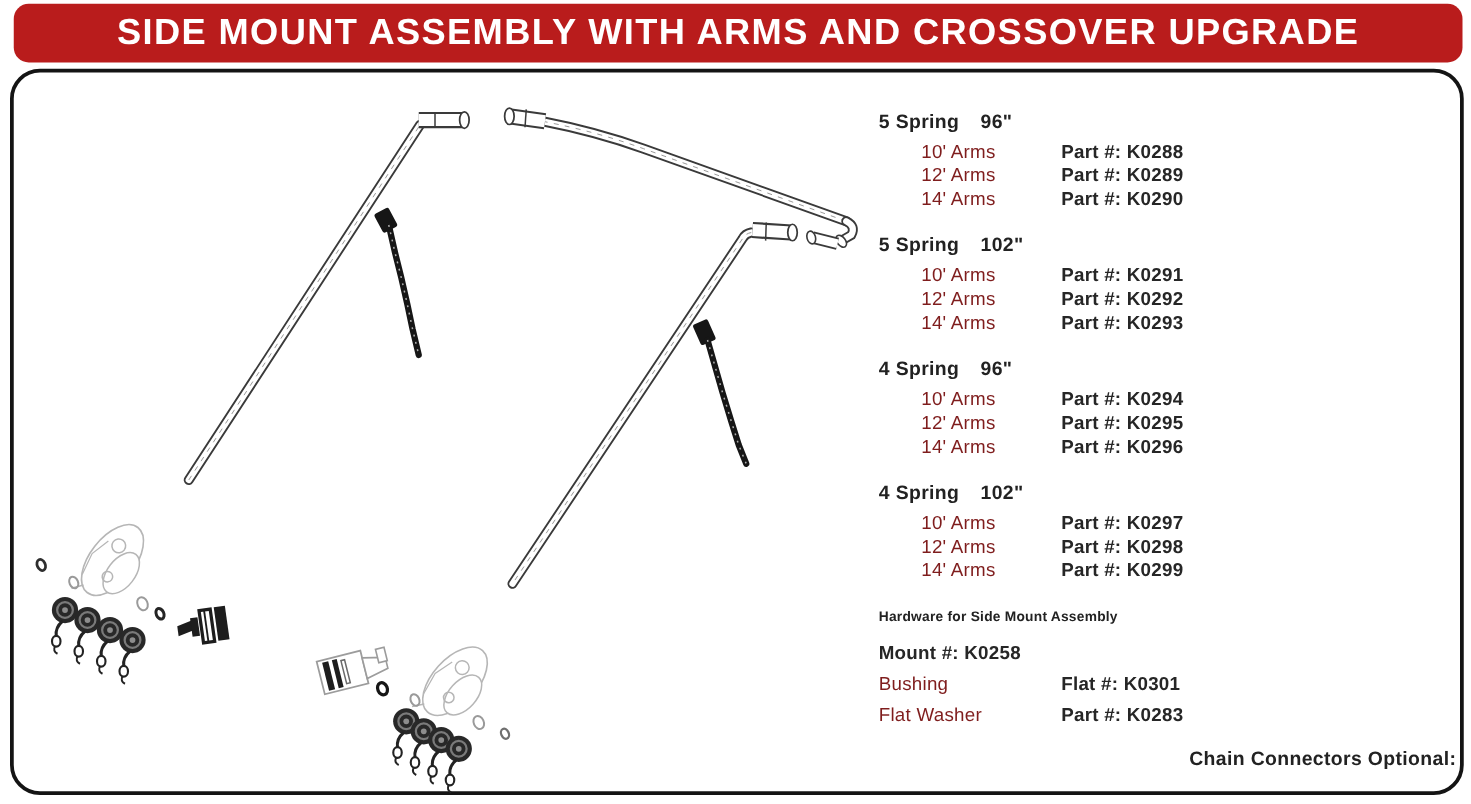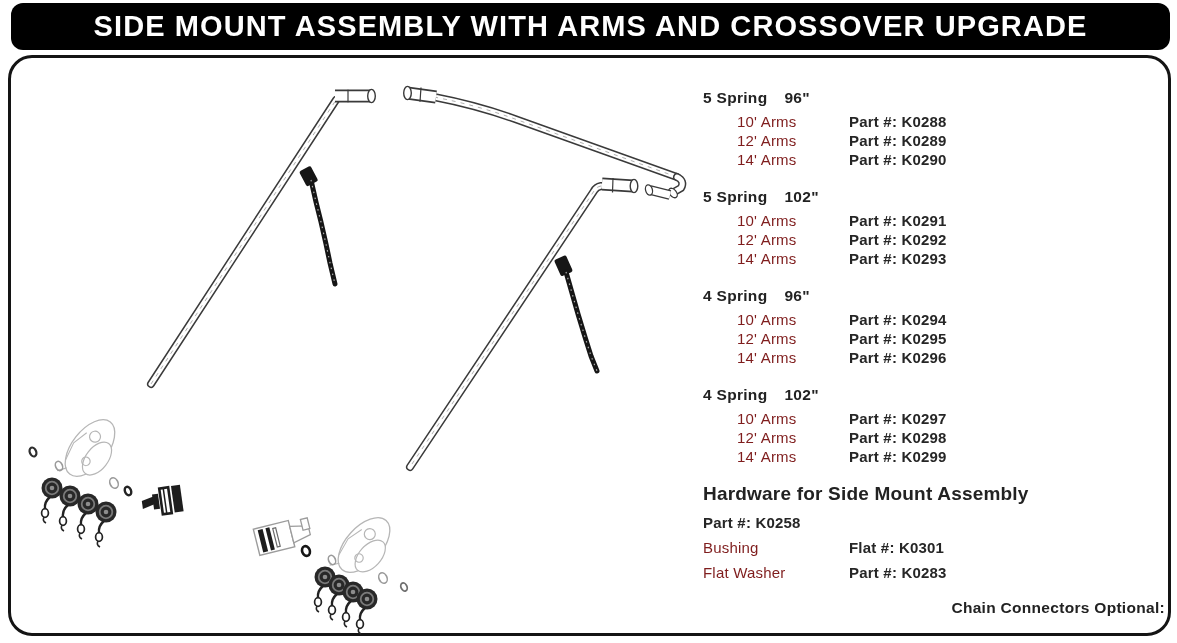--- a/index.html
+++ b/index.html
@@ -7,38 +7,38 @@
     width:1177px; height:643px; position:relative; overflow:hidden;
     background:#ffffff;
     font-family:"Liberation Sans", sans-serif;
   }
   .frame {
     position:absolute; left:8px; top:55px; width:1157px; height:575px;
     border:3px solid #141414; border-radius:24px; background:#ffffff;
   }
   .titlebar {
     position:absolute; left:11px; top:3px; width:1159px; height:47px;
-    background:#000000; border-radius:12px;
+    background:#b91c1c; border-radius:12px;
     display:flex; align-items:center; justify-content:center;
     color:#ffffff; font-weight:bold; font-size:29px; letter-spacing:1.1px;
     white-space:nowrap; z-index:3;
   }
   svg.drawing { position:absolute; left:0; top:0; width:1177px; height:643px; z-index:1; }
   .panel { position:absolute; left:703px; top:88px; width:462px; z-index:2; color:#454545; }
   .sec { margin:0 0 18px 0; }
   .sec-head {
     font-size:15.5px; font-weight:bold; color:#222222;
     line-height:20px; margin:0 0 4px 0; letter-spacing:0.3px;
   }
   .sec-head .size { margin-left:17px; }
   .sec .row { display:flex; line-height:19px; padding-left:34px; font-size:15px; }
   .row .item { width:112px; color:#7f1d1d; letter-spacing:0.2px; }
   .row .part { font-weight:bold; color:#262626; letter-spacing:0.2px; }
   .hardware { margin-top:14px; }
-  .hw-head { font-size:19px; font-weight:bold; color:#222222; line-height:20px; margin:0 0 6px 0; letter-spacing:0.2px; }
+  .hw-head { font-size:11px; font-weight:bold; color:#222222; line-height:20px; margin:0 0 6px 0; letter-spacing:0.2px; }
   .hardware .row { display:flex; line-height:25px; padding-left:0; font-size:15px; }
   .hardware .row .item { width:146px; }
   .footer-note { margin-top:14px; font-size:15.5px; font-weight:bold; color:#222222; letter-spacing:0.3px;text-align:right; }
 </style>
 </head>
 <body>
 
 <div class="frame"></div>
 
 <div class="titlebar">
@@ -223,21 +223,21 @@
     </div>
     <div class="row">
       <span class="item">14' Arms</span>
       <span class="part">Part #: K0299</span>
     </div>
   </div>
 
   <div class="hardware">
     <div class="hw-head">Hardware for Side Mount Assembly</div>
     <div class="row">
-      <span class="part">Part #: K0258</span>
+      <span class="part">Mount #: K0258</span>
     </div>
     <div class="row">
       <span class="item">Bushing</span>
       <span class="part">Flat #: K0301</span>
     </div>
     <div class="row">
       <span class="item">Flat Washer</span>
       <span class="part">Part #: K0283</span>
     </div>
   </div>

